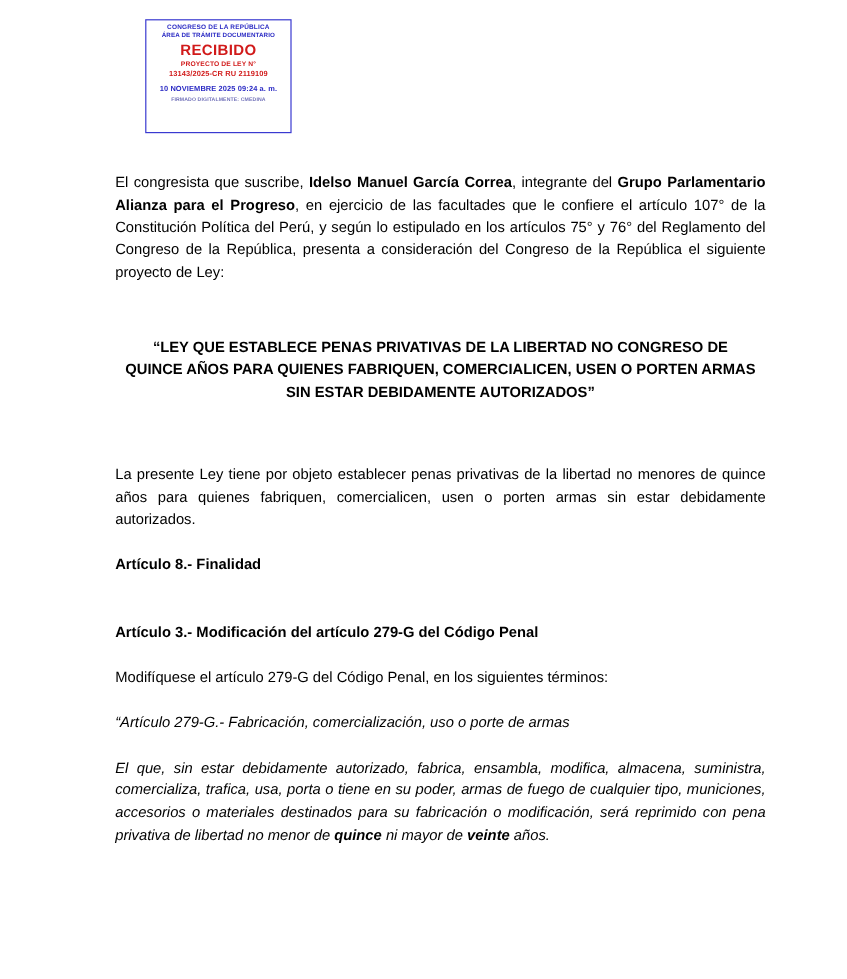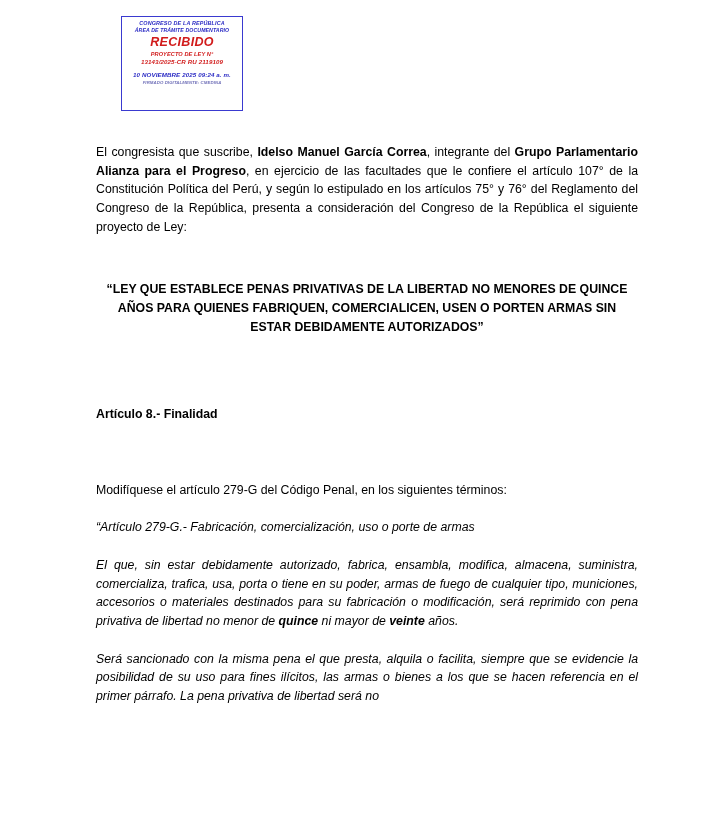--- a/index.html
+++ b/index.html
@@ -23,21 +23,20 @@
     background: #ffffff;
   }
 
   
   .header-row {
     position: absolute;
     top: 0;
     left: 0;
     width: 706px;
     height: 128px;
-    font-style: italic;
   }
 
   
   .stamp {
     position: absolute;
     left: 121px;
     top: 16px;
     width: 122px;
     height: 95px;
     border: 1.5px solid #3a3ad0;
@@ -173,43 +172,44 @@
       <span class="stamp-line stamp-signature">FIRMADO DIGITALMENTE: CMEDINA</span>
     </div>
 
 
   </div>
 
   <div class="body-block">
 
     <p class="intro"><span>El congresista que suscribe, </span><b>Idelso Manuel García Correa</b><span>, integrante del </span><b>Grupo Parlamentario Alianza para el Progreso</b><span>, en ejercicio de las facultades que le confiere el artículo 107° de la Constitución Política del Perú, y según lo estipulado en los artículos 75° y 76° del Reglamento del Congreso de la República, presenta a consideración del Congreso de la República el siguiente proyecto de Ley:</span></p>
 
-    <p class="law-title">“LEY QUE ESTABLECE PENAS PRIVATIVAS DE LA LIBERTAD NO MENORES DE QUINCE AÑOS PARA QUIENES FABRIQUEN, COMERCIALICEN, USEN O PORTEN ARMAS SIN ESTAR DEBIDAMENTE AUTORIZADOS”</p>
+    <p class="law-title">“LEY QUE ESTABLECE PENAS PRIVATIVAS DE LA LIBERTAD NO CONGRESO DE QUINCE AÑOS PARA QUIENES FABRIQUEN, COMERCIALICEN, USEN O PORTEN ARMAS SIN ESTAR DEBIDAMENTE AUTORIZADOS”</p>
 
     <div class="spacer-lg"></div>
 
     <div class="spacer-md"></div>
+    <p>La presente Ley tiene por objeto establecer penas privativas de la libertad no menores de quince años para quienes fabriquen, comercialicen, usen o porten armas sin estar debidamente autorizados.</p>
 
     <div class="spacer-md"></div>
 
     <p class="art-heading">Artículo 8.- Finalidad</p>
     <div class="spacer-md"></div>
 
     <div class="spacer-md"></div>
 
+    <p class="art-heading">Artículo 3.- Modificación del artículo 279-G del Código Penal</p>
     <div class="spacer-md"></div>
     <p>Modifíquese el artículo 279-G del Código Penal, en los siguientes términos:</p>
 
     <div class="spacer-md"></div>
 
     <p class="italic-quote">“Artículo 279-G.- Fabricación, comercialización, uso o porte de armas</p>
 
     <div class="spacer-md"></div>
 
     <p class="italic-quote"><span>El que, sin estar debidamente autorizado, fabrica, ensambla, modifica, almacena, suministra, comercializa, trafica, usa, porta o tiene en su poder, armas de fuego de cualquier tipo, municiones, accesorios o materiales destinados para su fabricación o modificación, será reprimido con pena privativa de libertad no menor de </span><b>quince</b><span> ni mayor de </span><b>veinte</b><span> años.</span></p>
 
     <div class="spacer-md"></div>
 
-    <p class="italic-quote">Será sancionado con la misma pena el que presta, alquila o facilita, siempre que se evidencie la posibilidad de su uso para fines ilícitos, las armas o bienes a los que se hacen referencia en el primer párrafo. La pena privativa de libertad será no</p>
 
   </div>
 
 </div>
 
 </body></html>

